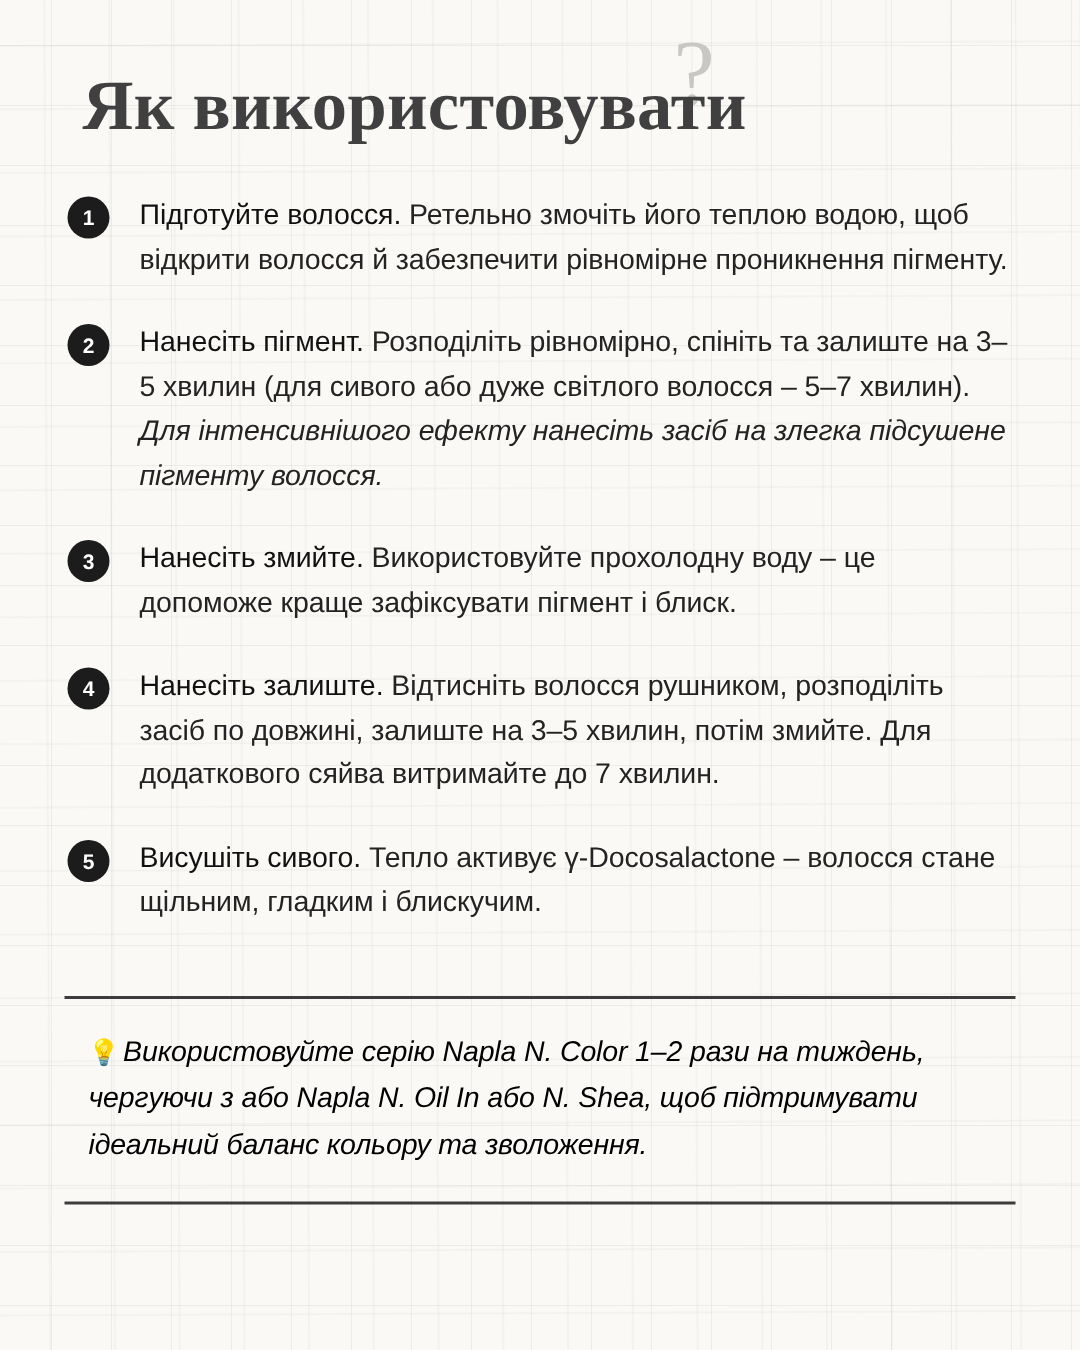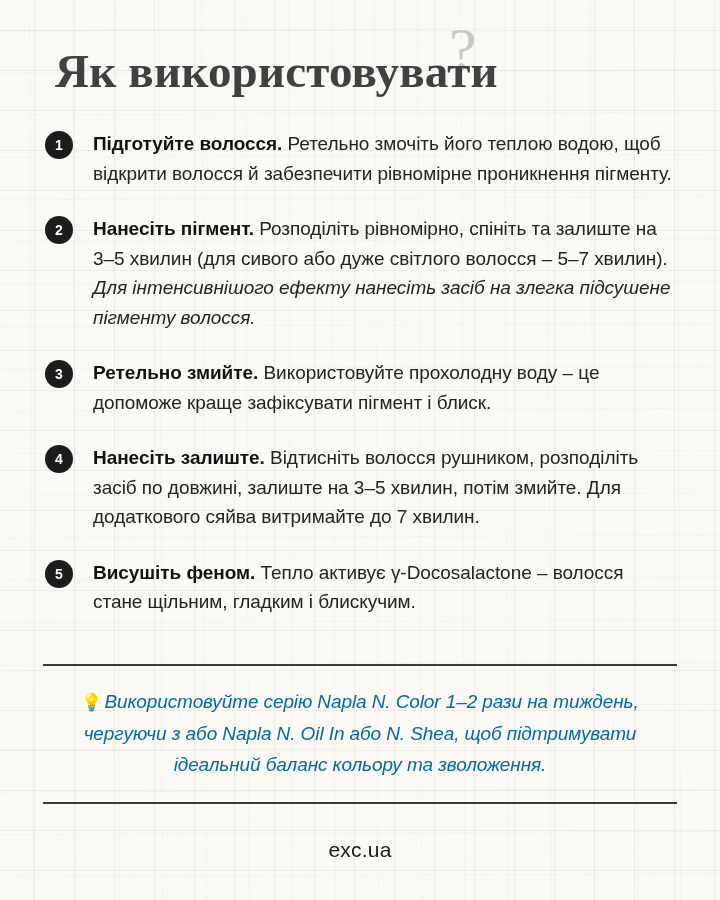--- a/index.html
+++ b/index.html
@@ -123,21 +123,21 @@
   }
 
   .step-text {
     font-size: 19px;
     line-height: 29.5px;
     color: #232323;
     letter-spacing: -0.05px;
   }
 
   .step-text b {
-    font-weight: 700;
+    font-weight: 400;
     color: #111111;
   }
 
   .step-text i {
     font-style: italic;
   }
 
   
   .rule {
     height: 2px;
@@ -145,25 +145,25 @@
     width: 100%;
     border: 0;
     margin: 0;
   }
 
   .rule-top { margin-top: 47px; }
   .rule-bottom { margin-top: 22px; }
 
   
   .tip {
-    text-align: center;
+    text-align: left;
     font-size: 19px;
     line-height: 31px;
     font-style: italic;
-    color: #0369a1;
+    color: #000000;
     padding: 20px 16px 0 16px;
     letter-spacing: -0.1px;
   }
 
   .tip-bulb {
     font-style: normal;
     font-size: 17px;
     margin-right: 2px;
   }
 
@@ -204,44 +204,43 @@
       <li class="step">
         <span class="step-badge">2</span>
         <div class="step-text">
           <b>Нанесіть пігмент.</b><span> Розподіліть рівномірно, спініть та залиште на 3–5 хвилин (для сивого або дуже світлого волосся – 5–7 хвилин). </span><i>Для інтенсивнішого ефекту нанесіть засіб на злегка підсушене пігменту волосся.</i>
         </div>
       </li>
 
       <li class="step">
         <span class="step-badge">3</span>
         <div class="step-text">
-          <b>Ретельно змийте.</b><span> Використовуйте прохолодну воду – це допоможе краще зафіксувати пігмент і блиск.</span><i></i>
+          <b>Нанесіть змийте.</b><span> Використовуйте прохолодну воду – це допоможе краще зафіксувати пігмент і блиск.</span><i></i>
         </div>
       </li>
 
       <li class="step">
         <span class="step-badge">4</span>
         <div class="step-text">
           <b>Нанесіть залиште.</b><span> Відтисніть волосся рушником, розподіліть засіб по довжині, залиште на 3–5 хвилин, потім змийте.  Для додаткового сяйва витримайте до 7 хвилин.</span><i></i>
         </div>
       </li>
 
       <li class="step">
         <span class="step-badge">5</span>
         <div class="step-text">
-          <b>Висушіть феном.</b><span> Тепло активує γ-Docosalactone – волосся стане щільним, гладким і блискучим.</span><i></i>
+          <b>Висушіть сивого.</b><span> Тепло активує γ-Docosalactone – волосся стане щільним, гладким і блискучим.</span><i></i>
         </div>
       </li>
 
     </ol>
 
     <hr class="rule rule-top">
 
     <div class="tip">
       <span class="tip-bulb">💡</span><span>Використовуйте серію Napla N. Color 1–2 рази на тиждень, чергуючи з або Napla N. Oil In або N. Shea, щоб підтримувати ідеальний баланс кольору та зволоження.</span>
     </div>
 
     <hr class="rule rule-bottom">
 
-    <div class="footer">exc.ua</div>
 
   </div>
 </div>
 
 </body></html>

